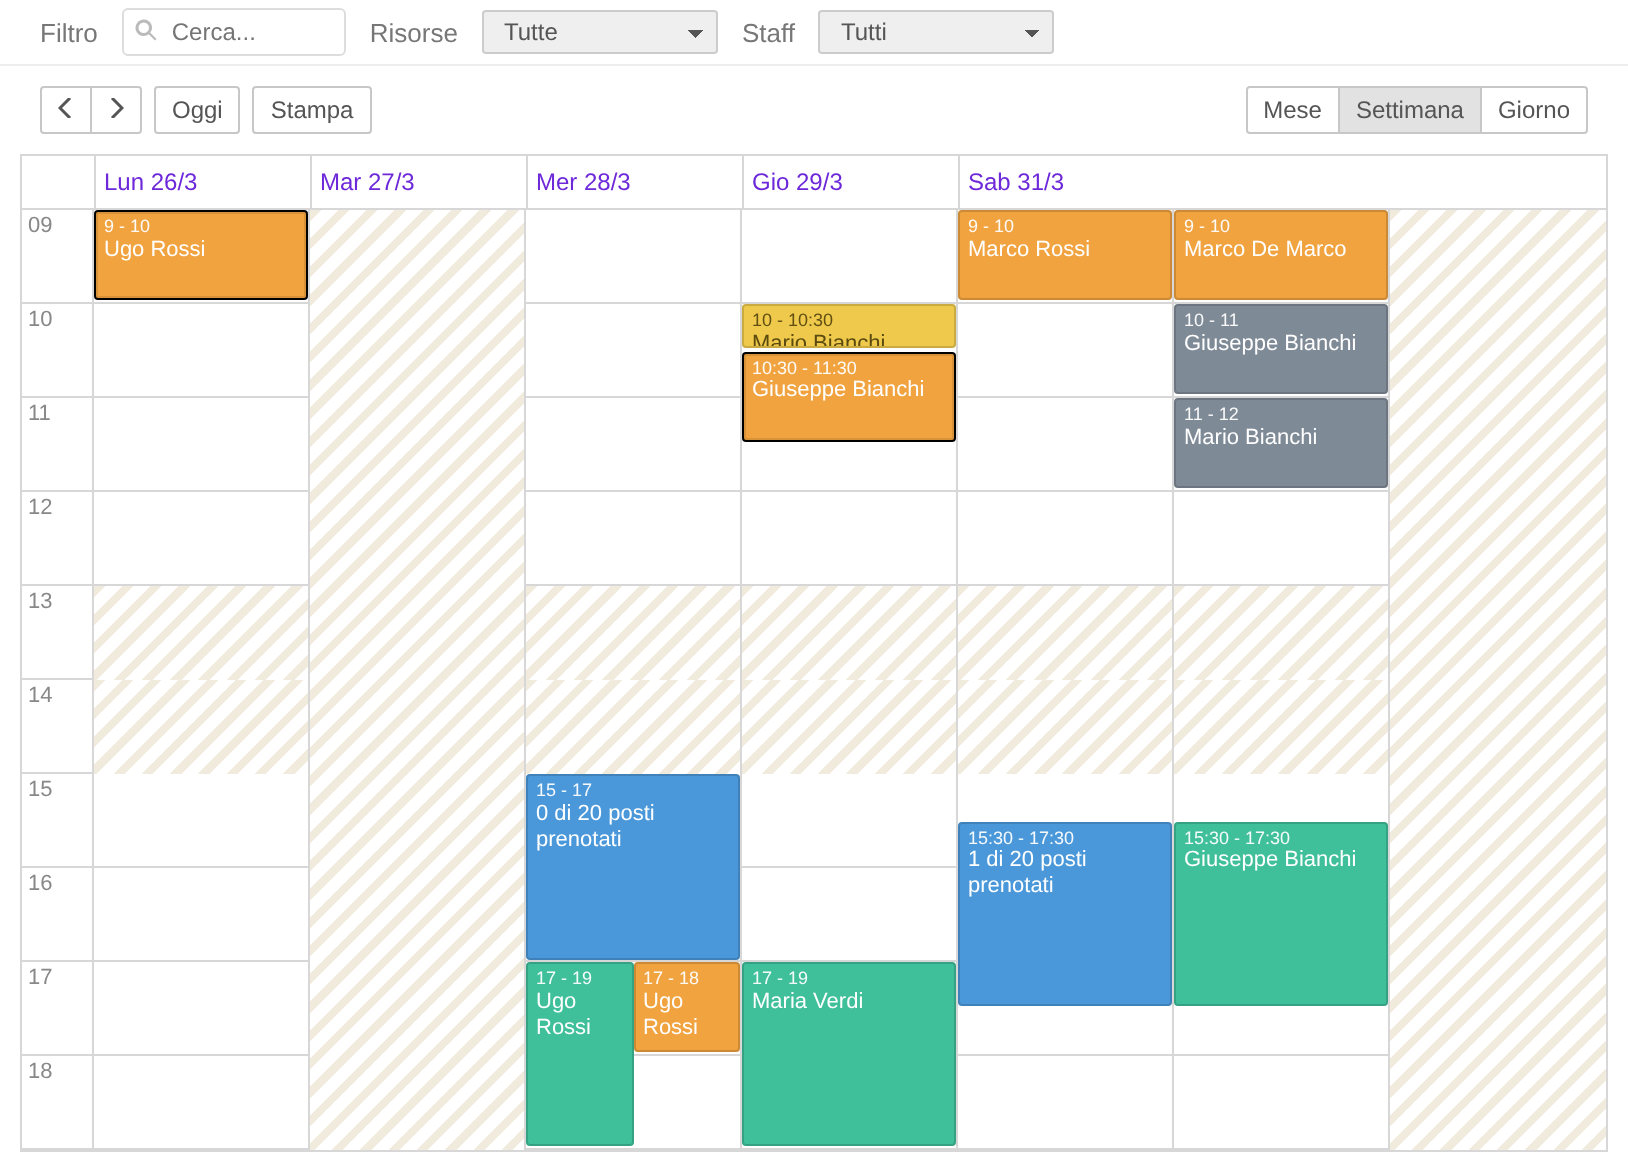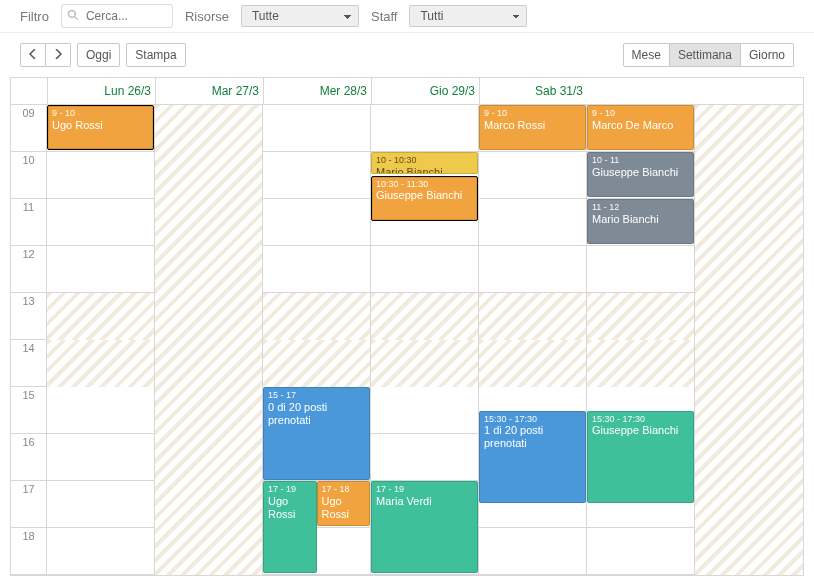--- a/index.html
+++ b/index.html
@@ -100,35 +100,34 @@
     position:relative;
   }
   .cal-header{
     display:grid;
     grid-template-columns:36px repeat(7,1fr);
     background:#fff;
     border-bottom:1px solid var(--border);
   }
   .cal-header div{
     padding:6px 4px;
-    text-align:right;
+    text-align:left;
     font-size:12px;
-    color:#15803d;
+    color:#6d28d9;
     border-left:1px solid var(--border);
   }
   .cal-header div:first-child{border-left:none;}
   .cal-body{
     display:grid;
     grid-template-columns:36px repeat(7,1fr);
     position:relative;
     height:470px;
   }
   .time-col{
     border-right:1px solid var(--border);
-    text-align:center;
   }
   .time-slot{
     height:47px;
     border-bottom:1px solid var(--border);
     font-size:11px;
     color:#888;
     padding:2px 3px;
   }
   .day-col{
     position:relative;

